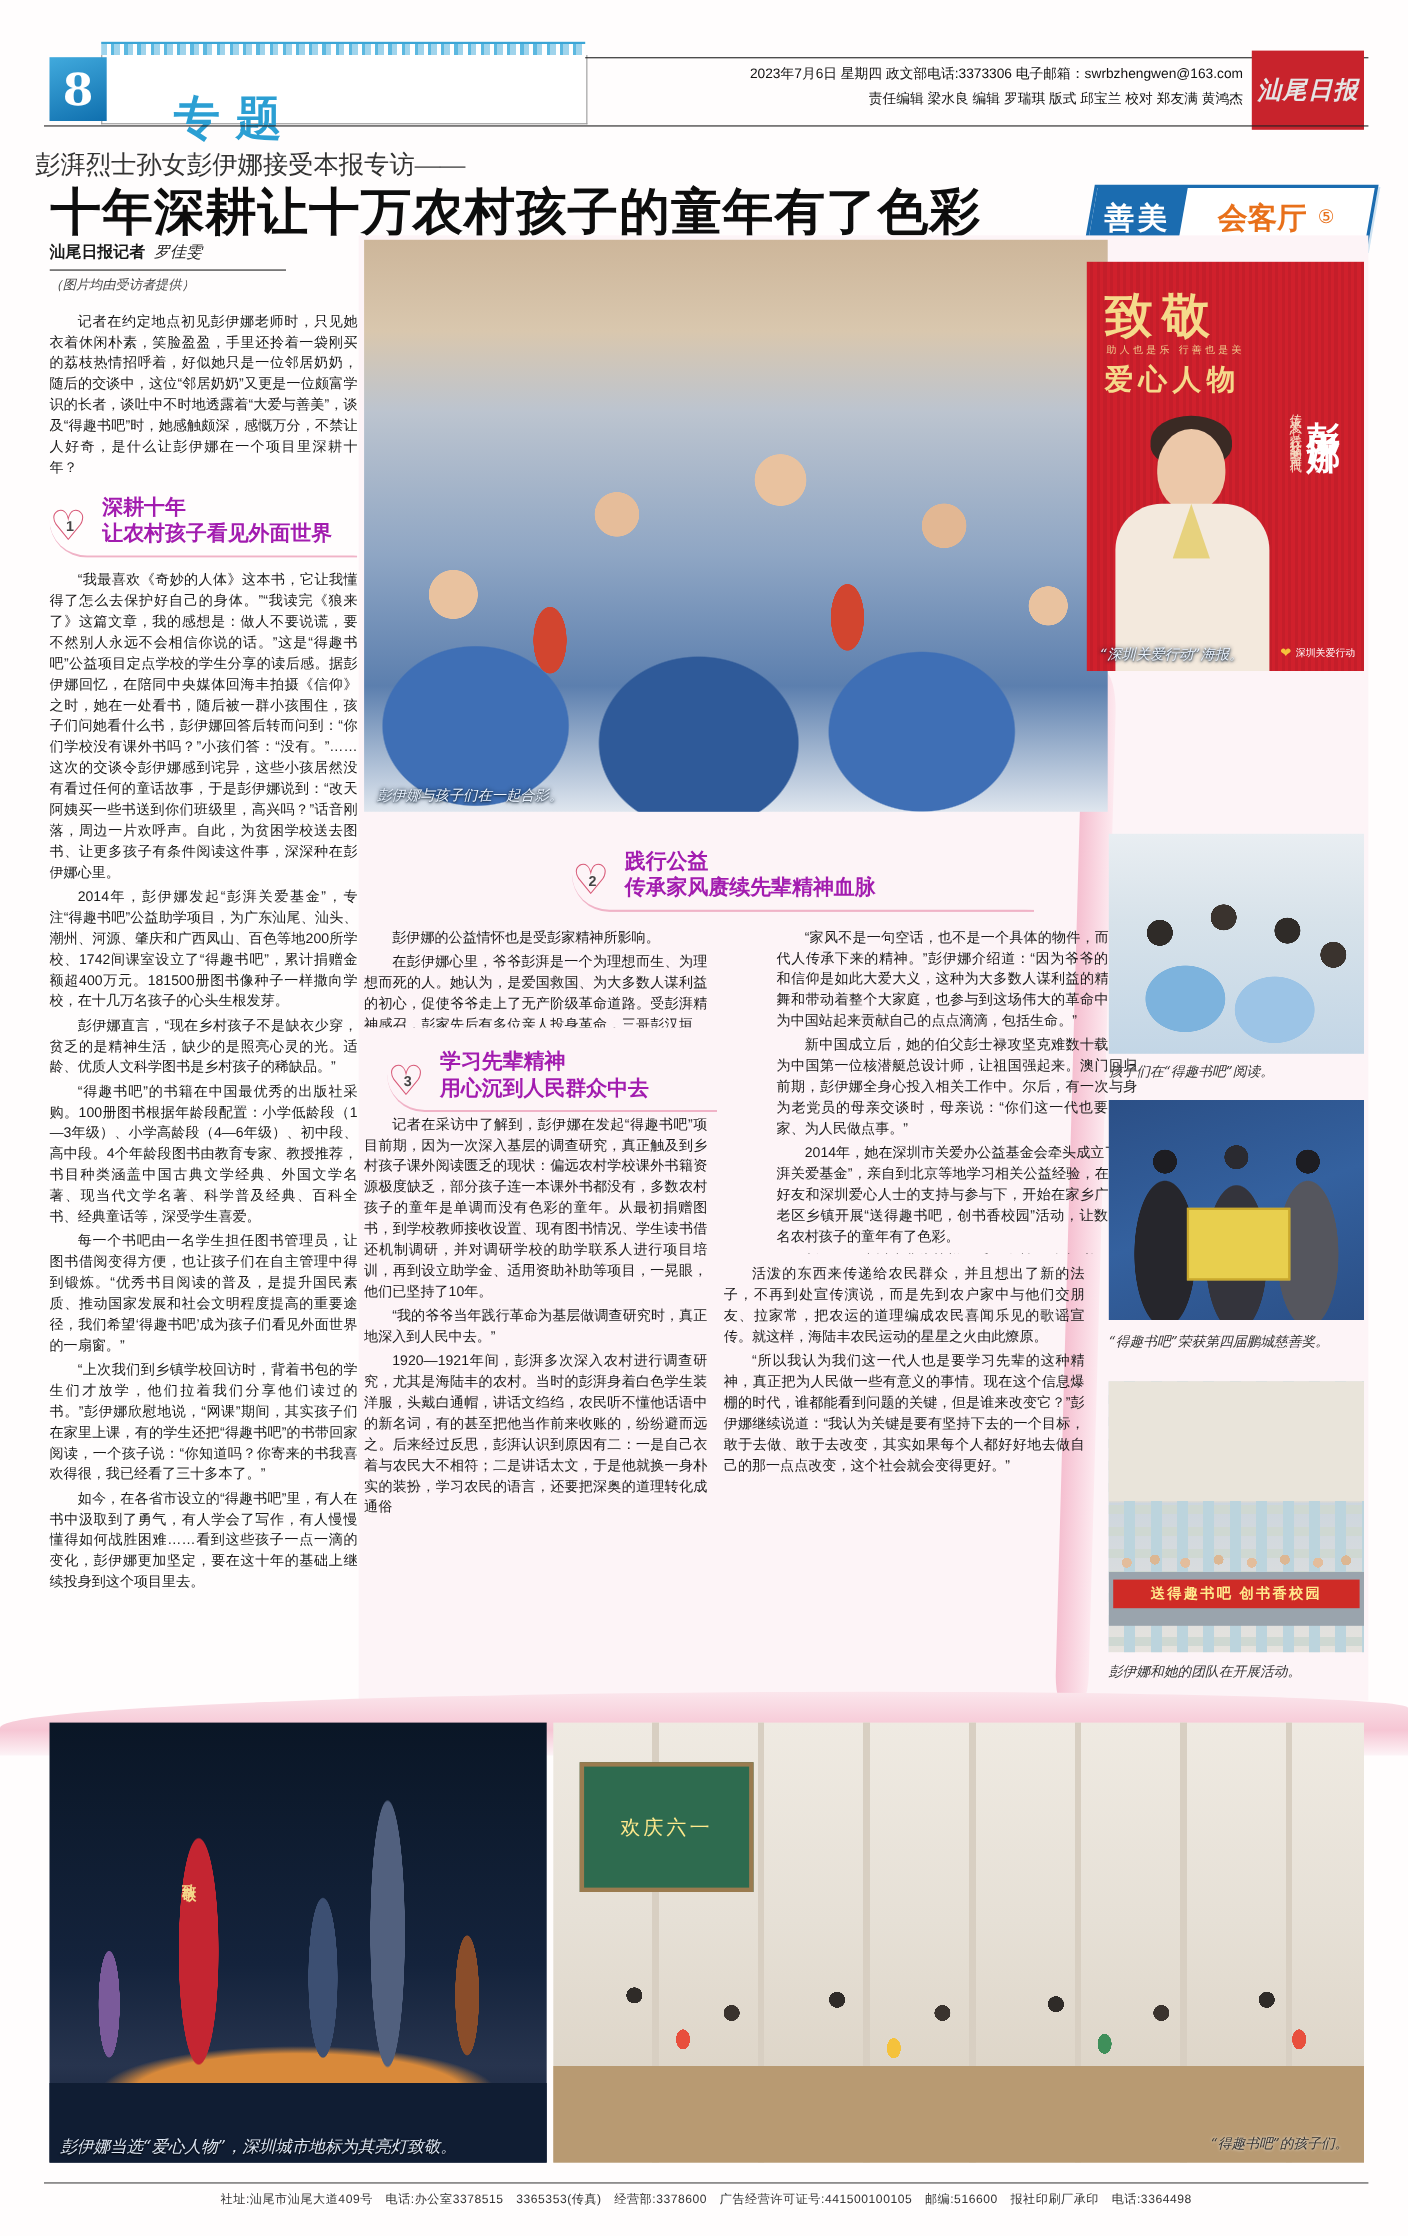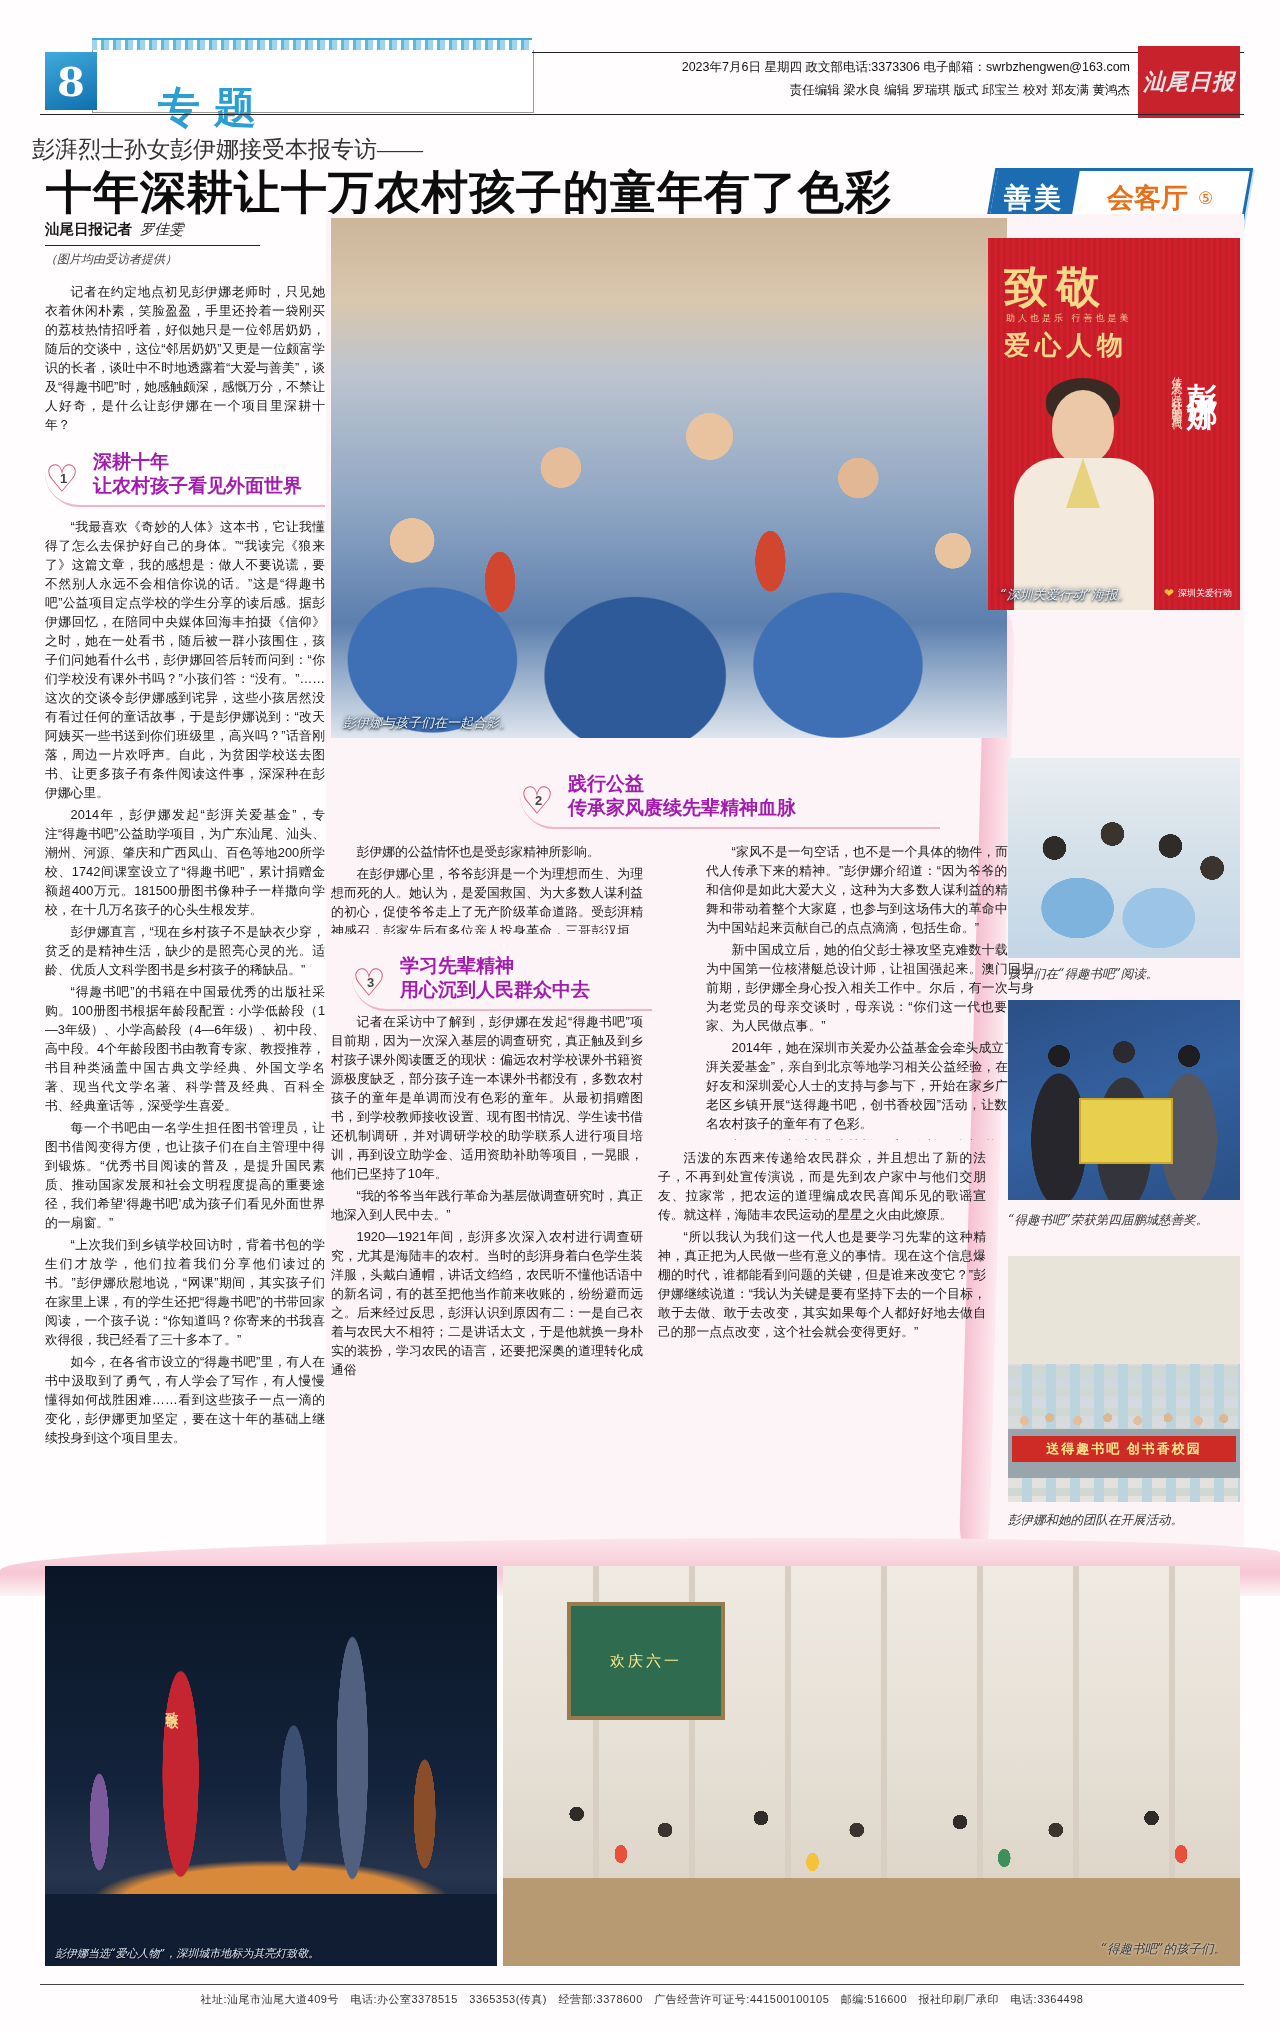--- a/index.html
+++ b/index.html
@@ -141,40 +141,40 @@
       linear-gradient(0deg,#101d33 0 18%,transparent 18%),
       radial-gradient(30px 170px at 30% 52%,#c42531 0 60%,transparent 61%),
       radial-gradient(22px 120px at 55% 58%,#3c4f72 0 60%,transparent 61%),
       radial-gradient(26px 200px at 68% 48%,#51607e 0 60%,transparent 61%),
       radial-gradient(18px 90px at 84% 62%,#8a4d2a 0 60%,transparent 61%),
       radial-gradient(16px 80px at 12% 64%,#7a5a9a 0 60%,transparent 61%),
       radial-gradient(300px 70px at 50% 84%,#d8893a 0 50%,transparent 60%),
       linear-gradient(180deg,#0a1626 0%,#14233c 55%,#27344e 78%,#0c1830 100%);}
   .tower-txt{position:absolute;left:26%;top:34%;color:#f5d98b;font-size:13px;font-weight:bold;
              writing-mode:vertical-rl;letter-spacing:4px;}
-  .ncap{position:absolute;left:10px;bottom:5px;color:#dfe8f5;font-size:11px;
+  .ncap{position:absolute;left:10px;bottom:5px;color:#dfe8f5;font-size:15px;
         font-family:"DejaVu Serif",serif;font-style:italic;text-shadow:0 1px 2px #000;}
   .bphoto2{left:503px;top:1566px;width:737px;height:400px;
     background:
       radial-gradient(16px 16px at 10% 62%,#2f2b28 0 45%,transparent 46%),
       radial-gradient(16px 16px at 22% 66%,#3a332e 0 45%,transparent 46%),
       radial-gradient(16px 16px at 35% 63%,#2f2b28 0 45%,transparent 46%),
       radial-gradient(16px 16px at 48% 66%,#3a332e 0 45%,transparent 46%),
       radial-gradient(16px 16px at 62% 64%,#2f2b28 0 45%,transparent 46%),
       radial-gradient(16px 16px at 75% 66%,#3a332e 0 45%,transparent 46%),
       radial-gradient(16px 16px at 88% 63%,#2f2b28 0 45%,transparent 46%),
       radial-gradient(14px 20px at 16% 72%,#e84f3d 0 45%,transparent 46%),
       radial-gradient(14px 20px at 42% 74%,#f5c23c 0 45%,transparent 46%),
       radial-gradient(14px 20px at 68% 73%,#3f8f5a 0 45%,transparent 46%),
       radial-gradient(14px 20px at 92% 72%,#e84f3d 0 45%,transparent 46%),
       linear-gradient(0deg,#b89a72 0 22%,transparent 22%),
       repeating-linear-gradient(90deg,transparent 0 90px,#d8cfc2 90px 96px),
       linear-gradient(180deg,#efeae2 0%,#e6e0d6 45%,#d9cfc0 100%);}
   .board{position:absolute;left:24px;top:36px;width:150px;height:110px;background:#2e6b4f;border:4px solid #9a7b4f;
-         color:#ffe98c;font-size:15px;display:flex;align-items:center;justify-content:center;letter-spacing:3px;margin-left:40px;}
+         color:#ffe98c;font-size:18px;display:flex;align-items:center;justify-content:center;letter-spacing:3px;}
   .ccap{position:absolute;right:14px;bottom:8px;color:#333;font-size:12.5px;
         font-family:"DejaVu Serif",serif;font-style:italic;text-shadow:0 0 3px #fff;}
   
   .frule{left:40px;top:1984px;width:1204px;border-top:1px solid #444;}
   .footer{left:40px;top:1992px;width:1204px;text-align:center;font-size:11px;color:#333;letter-spacing:.5px;}
 </style>
 </head>
 <body>
 
 <div class="page">

